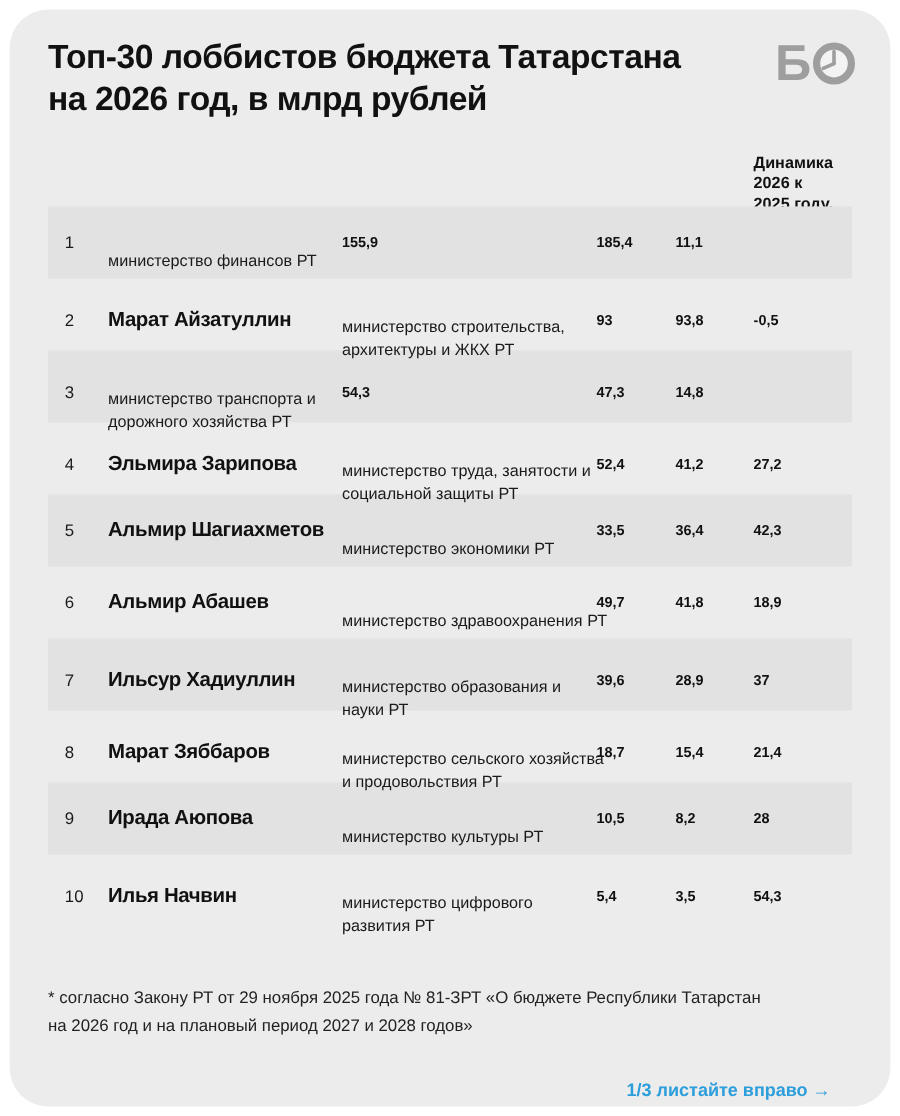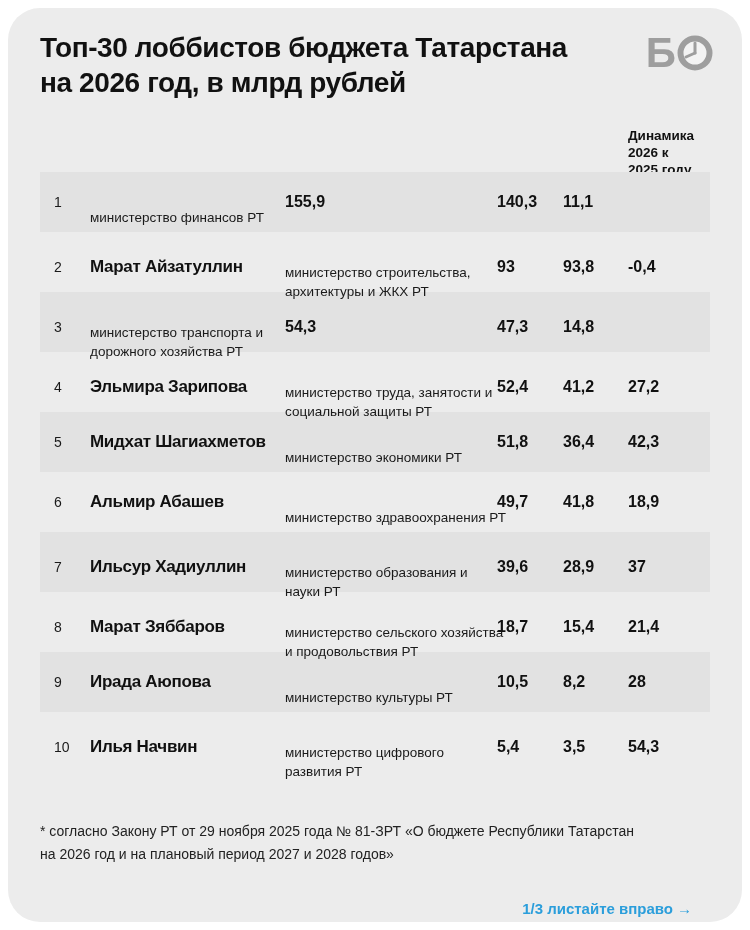--- a/index.html
+++ b/index.html
@@ -86,21 +86,21 @@
     color: #111111;
   }
   .c-agency {
     font-size: 13.5px;
     line-height: 19px;
     color: #1a1a1a;
     white-space: pre;
     margin-top: 31px;
   }
   .c-val {
-    font-size: 16px;
+    font-size: 12px;
     font-weight: 700;
     color: #111111;
   }
   .footnote {
     position: absolute;
     left: 32px; top: 812px;
     width: 640px;
     font-size: 14px;
     line-height: 23px;
     color: #222222;
@@ -146,54 +146,54 @@
 2026 к
 2025 году,
 в процентах</div>
   </div>
 
   <div class="tbody">
     <div class="grid row odd">
       <div class="c-num">1</div>
       <div class="c-agency">министерство финансов РТ</div>
       <div class="c-val">155,9</div>
-      <div class="c-val">140,3</div>
+      <div class="c-val">185,4</div>
       <div class="c-val">11,1</div>
     </div>
     <div class="grid row">
       <div class="c-num">2</div>
       <div class="c-leader">Марат Айзатуллин</div>
       <div class="c-agency">министерство строительства,
 архитектуры и ЖКХ РТ</div>
       <div class="c-val">93</div>
       <div class="c-val">93,8</div>
-      <div class="c-val">-0,4</div>
+      <div class="c-val">-0,5</div>
     </div>
     <div class="grid row odd">
       <div class="c-num">3</div>
       <div class="c-agency">министерство транспорта и
 дорожного хозяйства РТ</div>
       <div class="c-val">54,3</div>
       <div class="c-val">47,3</div>
       <div class="c-val">14,8</div>
     </div>
     <div class="grid row">
       <div class="c-num">4</div>
       <div class="c-leader">Эльмира Зарипова</div>
       <div class="c-agency">министерство труда, занятости и
 социальной защиты РТ</div>
       <div class="c-val">52,4</div>
       <div class="c-val">41,2</div>
       <div class="c-val">27,2</div>
     </div>
     <div class="grid row odd">
       <div class="c-num">5</div>
-      <div class="c-leader">Мидхат Шагиахметов</div>
+      <div class="c-leader">Альмир Шагиахметов</div>
       <div class="c-agency">министерство экономики РТ</div>
-      <div class="c-val">51,8</div>
+      <div class="c-val">33,5</div>
       <div class="c-val">36,4</div>
       <div class="c-val">42,3</div>
     </div>
     <div class="grid row">
       <div class="c-num">6</div>
       <div class="c-leader">Альмир Абашев</div>
       <div class="c-agency">министерство здравоохранения РТ</div>
       <div class="c-val">49,7</div>
       <div class="c-val">41,8</div>
       <div class="c-val">18,9</div>

